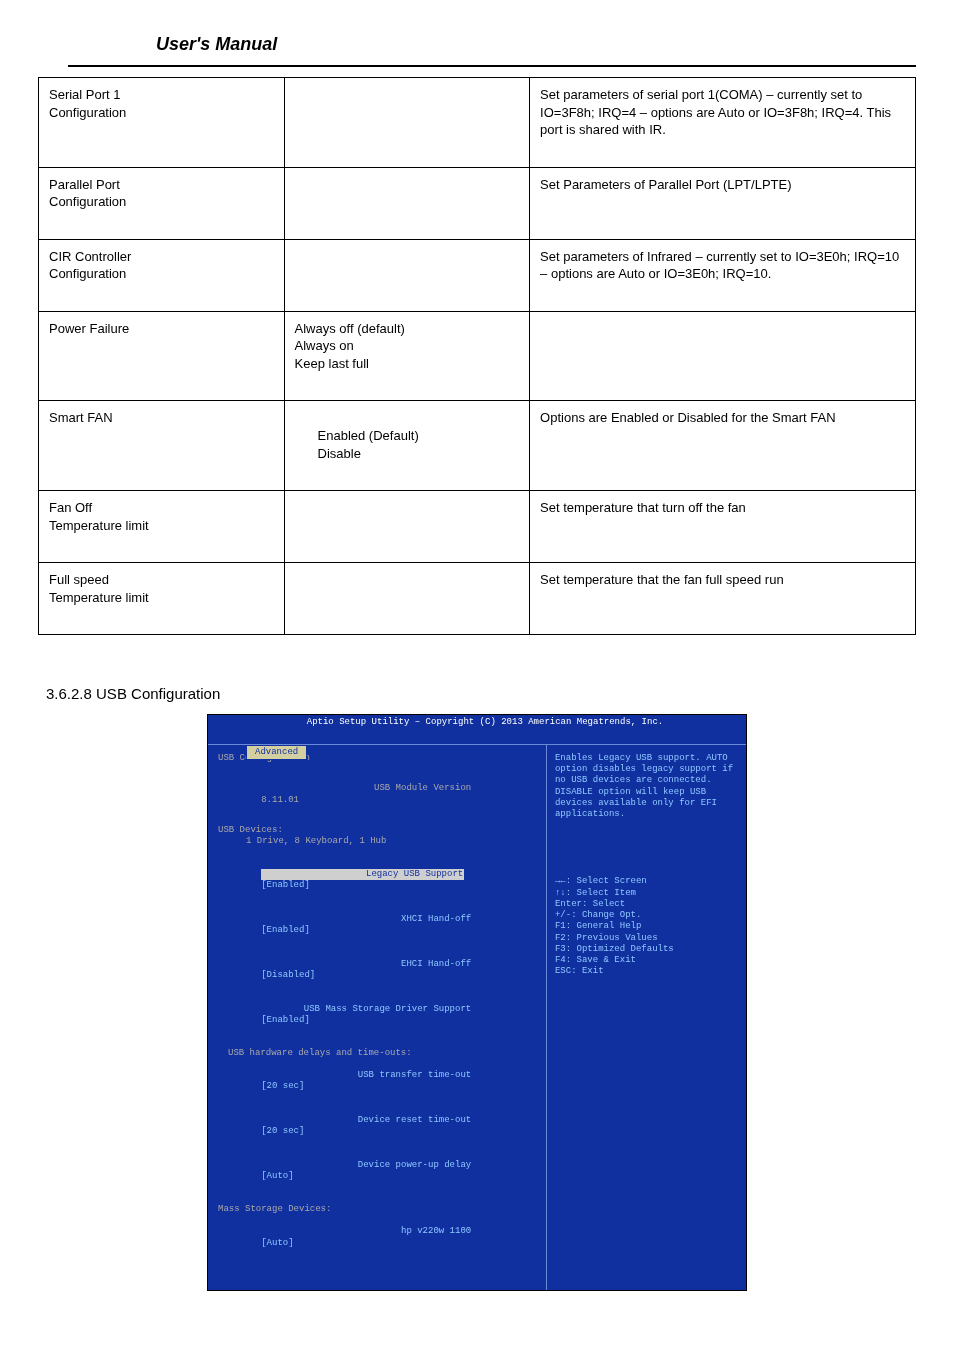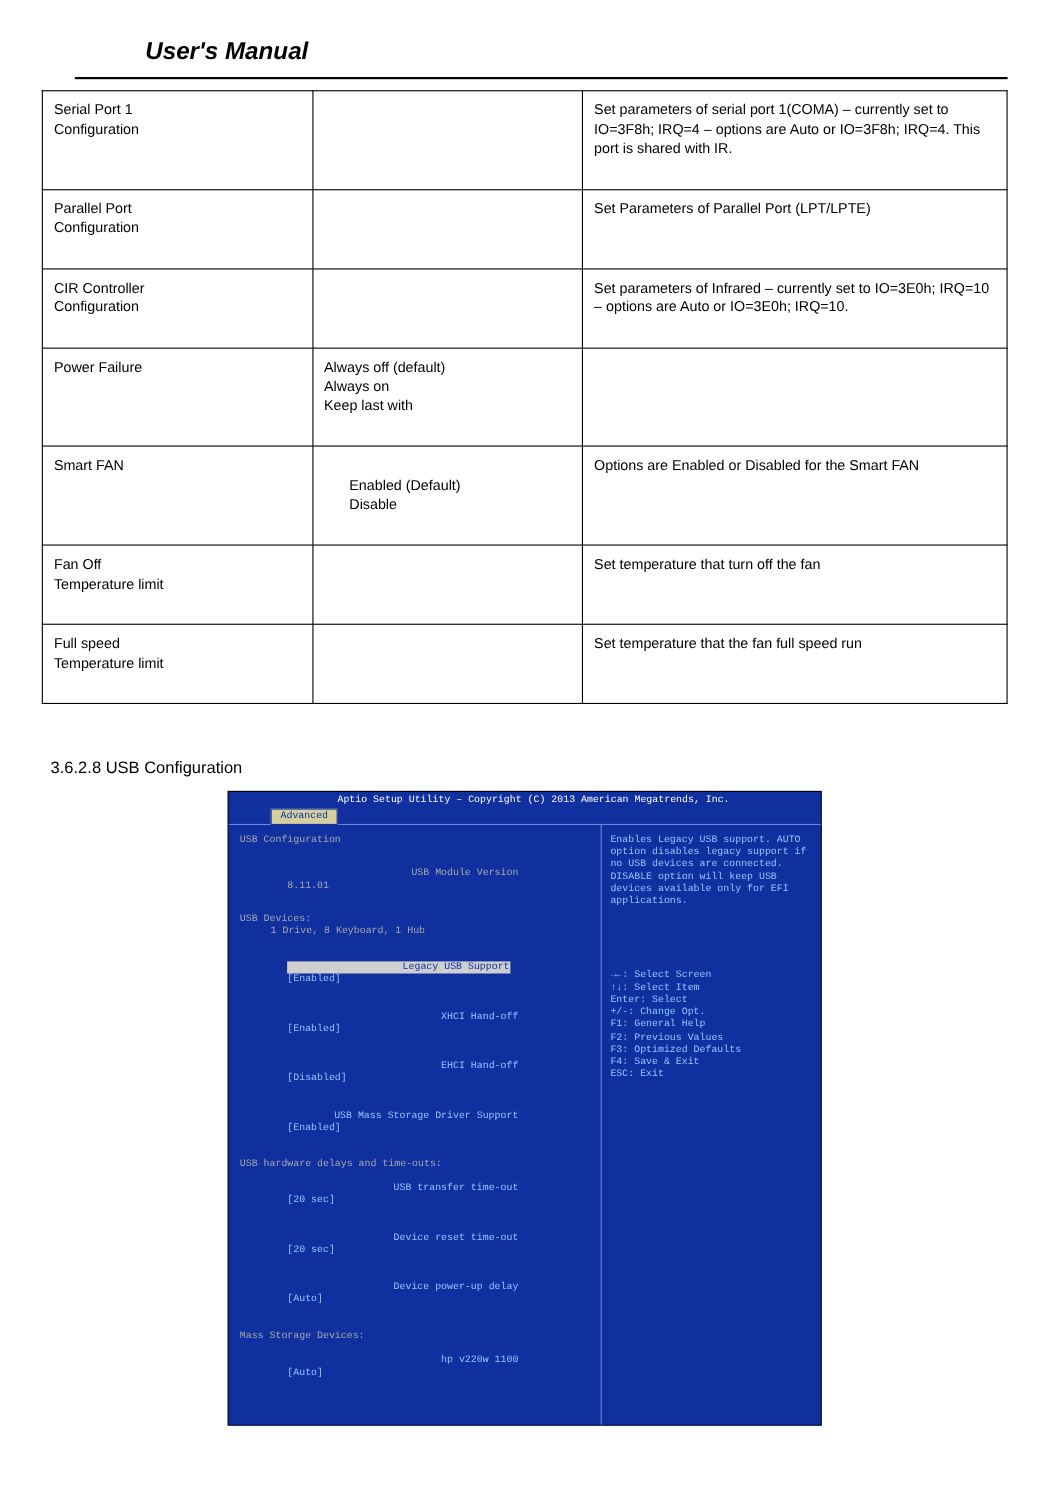--- a/index.html
+++ b/index.html
@@ -12,23 +12,23 @@
   }
   .top-header {
     display: flex;
     align-items: flex-end;
     padding: 34px 0 10px 0;
     border-bottom: 2px solid #000;
     margin: 0 38px 10px 68px;
   }
   .top-header .title {
     font-weight: bold;
-    font-size: 22px;
+    font-size: 18px;
     font-style: italic;
-    margin-left: 64px;
+    margin-left: 88px;
   }
   .outer-table {
     margin: 0 24px 24px 38px;
     border-collapse: collapse;
     width: calc(100% - 76px);
     font-size: 13px;
     table-layout: fixed;
   }
   .outer-table td {
     border: 1px solid #000;
@@ -66,21 +66,21 @@
     background: #1030a0;
     padding: 0 0 0 38px;
   }
   .bios-tab {
     display: inline-block;
     background: #d4cfa0;
     color: #1030a0;
     padding: 1px 8px;
     border: 1px solid #1030a0;
     position: relative;
-    top: 1px;
+    top: 16px;
   }
   .bios-body {
     display: flex;
     background: #1030a0;
     border-top: 1px solid #6a8ad8;
   }
   .bios-left {
     width: 63%;
     padding: 8px 6px 30px 10px;
     border-right: 1px solid #6a8ad8;
@@ -144,21 +144,21 @@
         <span>Set parameters of Infrared – currently set to IO=3E0h; IRQ=10 – options are Auto or IO=3E0h; IRQ=10.</span>
       </td>
     </tr>
     <tr>
       <td>
         <span>Power Failure</span>
       </td>
       <td>
         <span>Always off (default)</span><br>
         <span>Always on</span><br>
-        <span>Keep last with</span>
+        <span>Keep last full</span>
       </td>
       <td>
         <span></span>
       </td>
     </tr>
     <tr>
       <td>
         <span>Smart FAN</span>
       </td>
       <td style="white-space:pre-line;padding-left:33px;">
@@ -226,21 +226,21 @@
       </div>
       <div class="bios-row">
         <span class="label" style="width:210px;">EHCI Hand-off</span>
         <span class="val">[Disabled]</span>
       </div>
       <div class="bios-row">
         <span class="label" style="width:210px;">USB Mass Storage Driver Support</span>
         <span class="val">[Enabled]</span>
       </div>
 
-      <div class="bios-sec-head" style="margin-top:10px;">USB hardware delays and time-outs:</div>
+      <div class="bios-sec-head" style="margin-top:10px;margin-left:10px;">USB hardware delays and time-outs:</div>
       <div class="bios-row">
         <span class="label" style="width:210px;">USB transfer time-out</span>
         <span class="val">[20 sec]</span>
       </div>
       <div class="bios-row">
         <span class="label" style="width:210px;">Device reset time-out</span>
         <span class="val">[20 sec]</span>
       </div>
       <div class="bios-row">
         <span class="label" style="width:210px;">Device power-up delay</span>

